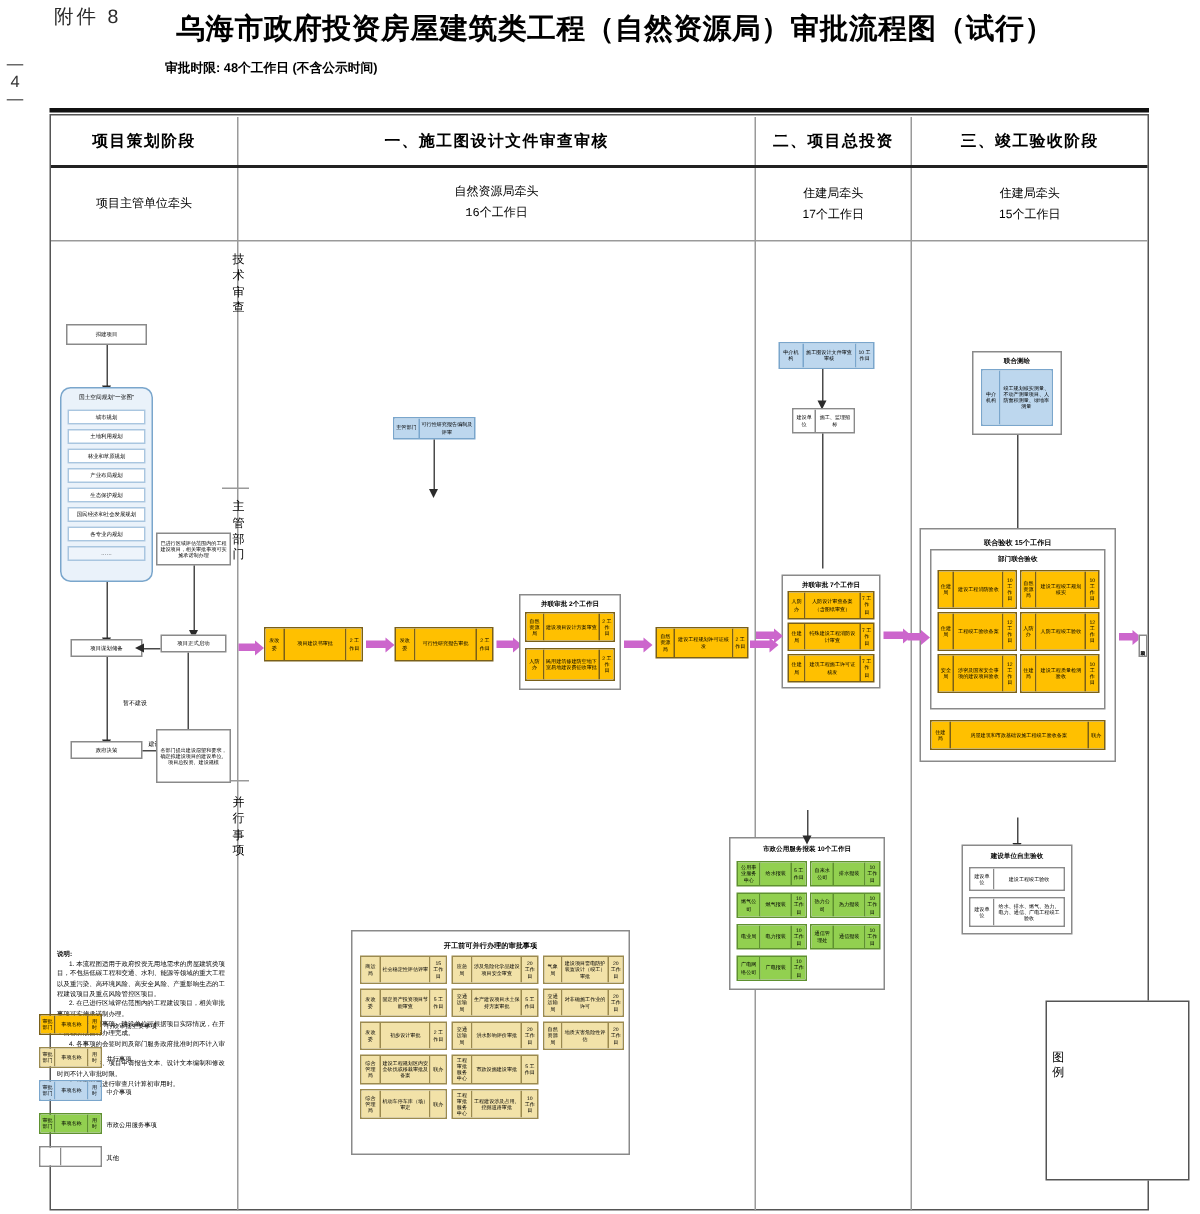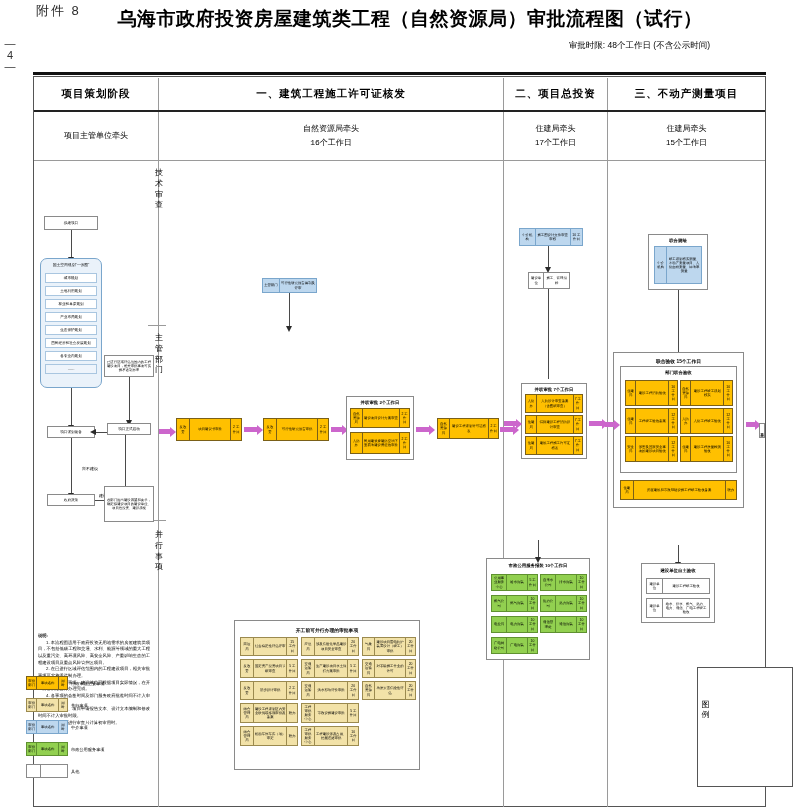--- a/index.html
+++ b/index.html
@@ -4,21 +4,21 @@
 <title>乌海市政府投资房屋建筑类工程审批流程图</title>
 <style>
   html,body{margin:0;padding:0;background:#ffffff;}
   body{width:800px;height:809px;position:relative;font-family:"Liberation Sans","DejaVu Sans",sans-serif;color:#000;overflow:hidden;}
   .abs{position:absolute;}
 
   
   #attach-label{left:36px;top:2px;font-size:13px;letter-spacing:2px;color:#2b2b2b;}
   #page-num{left:2px;top:38px;font-size:11px;line-height:1.05;color:#333;text-align:center;width:16px;}
   #doc-title{left:110px;top:6px;width:600px;text-align:center;font-size:19px;font-weight:bold;letter-spacing:.5px;}
-  #doc-subtitle{left:110px;top:40px;width:600px;text-align:right;font-size:8.5px;font-weight:normal;}
+  #doc-subtitle{left:110px;top:40px;width:600px;text-align:left;font-size:8.5px;font-weight:bold;}
 
   
   #chart{left:33px;top:76px;width:733px;height:731px;border:1px solid #555;box-sizing:border-box;}
   #chart-topline{left:33px;top:72px;width:733px;height:3px;background:#111;}
 
   .vline{position:absolute;width:1px;background:#9a9a9a;}
   .hline{position:absolute;height:1px;background:#9a9a9a;}
   .hline.thick{height:2px;background:#222;}
 
   
@@ -105,23 +105,23 @@
 <div class="vline" style="left:503px;top:78px;height:729px;"></div>
 <div class="vline" style="left:607px;top:78px;height:729px;"></div>
 
 <div class="hline thick" style="left:34px;top:110px;width:731px;"></div>
 <div class="hline" style="left:34px;top:160px;width:731px;"></div>
 
 <div class="hline" style="left:148px;top:325px;width:18px;"></div>
 <div class="hline" style="left:148px;top:520px;width:18px;"></div>
 
 <div class="stage-hdr" style="left:34px;width:124px;">项目策划阶段</div>
-<div class="stage-hdr" style="left:159px;width:344px;">一、建筑工程施工许可证核发</div>
+<div class="stage-hdr" style="left:159px;width:344px;">一、施工图设计文件审查审核</div>
 <div class="stage-hdr" style="left:504px;width:103px;">二、项目总投资</div>
-<div class="stage-hdr" style="left:608px;width:157px;">三、不动产测量项目</div>
+<div class="stage-hdr" style="left:608px;width:157px;">三、竣工验收阶段</div>
 
 <div class="stage-sub" style="left:34px;width:124px;">
   <span>项目主管单位牵头</span>
 </div>
 <div class="stage-sub" style="left:159px;width:344px;font-family:Liberation Mono, monospace;">
   <span>自然资源局牵头</span>
   <span>16个工作日</span>
 </div>
 <div class="stage-sub" style="left:504px;width:103px;">
   <span>住建局牵头</span>

